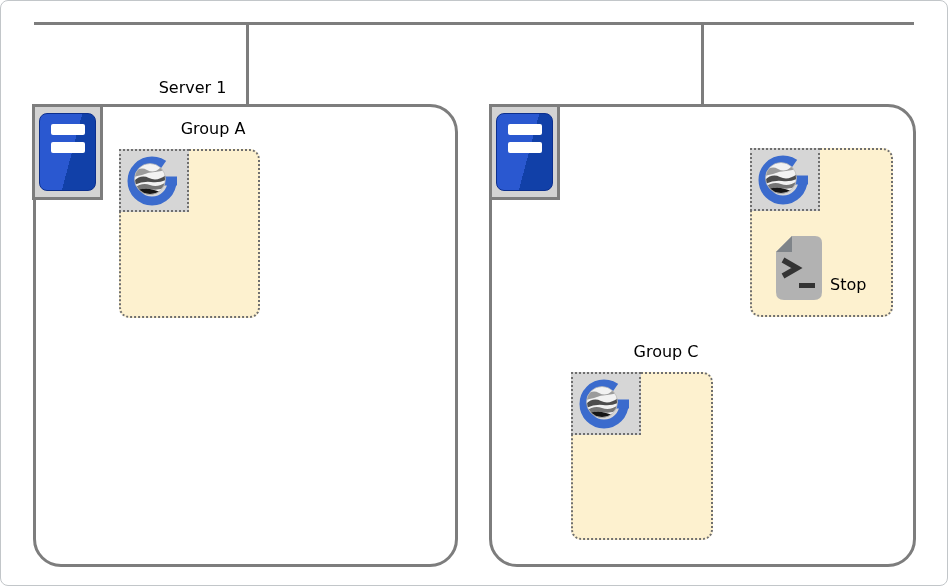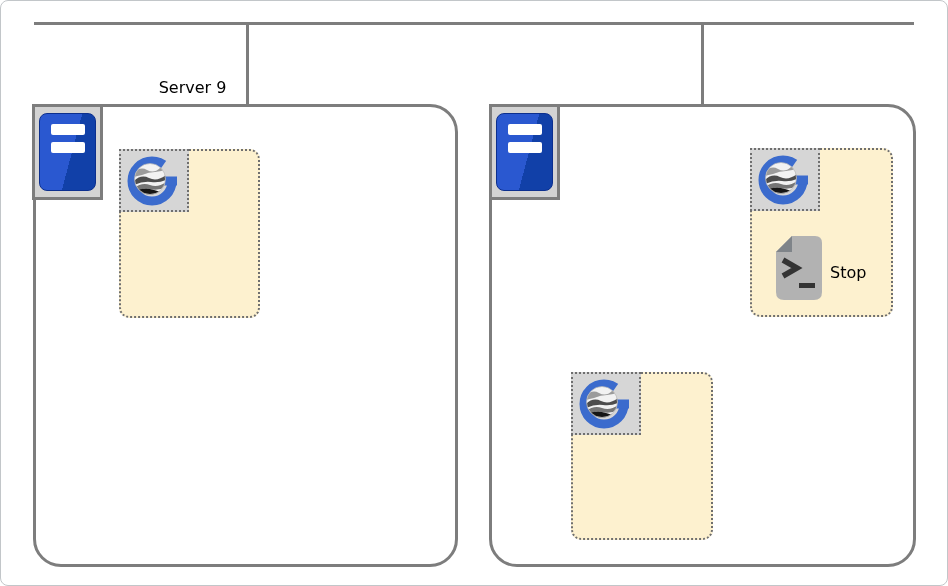--- a/index.html
+++ b/index.html
@@ -72,58 +72,60 @@
     </g>
   </defs>
 </svg>
 
 <div class="page">
 
   <div class="line" style="left:33px;top:21px;width:880px;height:3px;"></div>
   <div class="line" style="left:245px;top:21px;width:3px;height:83px;"></div>
   <div class="line" style="left:700px;top:21px;width:3px;height:83px;"></div>
 
-  <div class="label" style="left:121px;top:77px;width:141px;">Server 9</div>
+  <div class="label" style="left:121px;top:77px;width:141px;">Server 1</div>
 
   <div class="server-box" style="left:32px;"></div>
   <div class="server-box" style="left:488px;width:427px;"></div>
 
   <div class="server-tile" style="left:31px;">
     <div class="server-glyph">
       <span class="bar b1"></span>
       <span class="bar b2"></span>
     </div>
   </div>
   <div class="server-tile" style="left:488px;">
     <div class="server-glyph">
       <span class="bar b1"></span>
       <span class="bar b2"></span>
     </div>
   </div>
 
+  <div class="label" style="left:142px;top:118px;width:140px;">Group A</div>
   <div class="group-box" style="left:118px;top:148px;width:141px;height:169px;"></div>
   <div class="logo-tile" style="left:118px;top:148px;">
     <svg width="66" height="59" viewBox="0 0 66 59">
         <use href="#geo-logo"></use>
       </svg>
   </div>
 
   <div class="group-box" style="left:749px;top:147px;width:143px;height:169px;"></div>
   <div class="logo-tile" style="left:749px;top:147px;">
     <svg width="66" height="59" viewBox="0 0 66 59">
         <use href="#geo-logo"></use>
       </svg>
   </div>
   <div class="script-icon" style="left:774px;top:234px;">
     <svg width="48" height="66" viewBox="0 0 48 66">
         <use href="#script-doc"></use>
       </svg>
   </div>
-  <div class="label" style="left:829px;top:262px;width:60px;text-align:left;">Stop</div>
+  <div class="label" style="left:829px;top:274px;width:60px;text-align:left;">Stop</div>
 
+  <div class="label" style="left:595px;top:341px;width:140px;">Group C</div>
   <div class="group-box" style="left:570px;top:371px;width:142px;height:168px;"></div>
   <div class="logo-tile" style="left:570px;top:371px;">
     <svg width="66" height="59" viewBox="0 0 66 59">
         <use href="#geo-logo"></use>
       </svg>
   </div>
 
 </div>
 
 </body></html>

